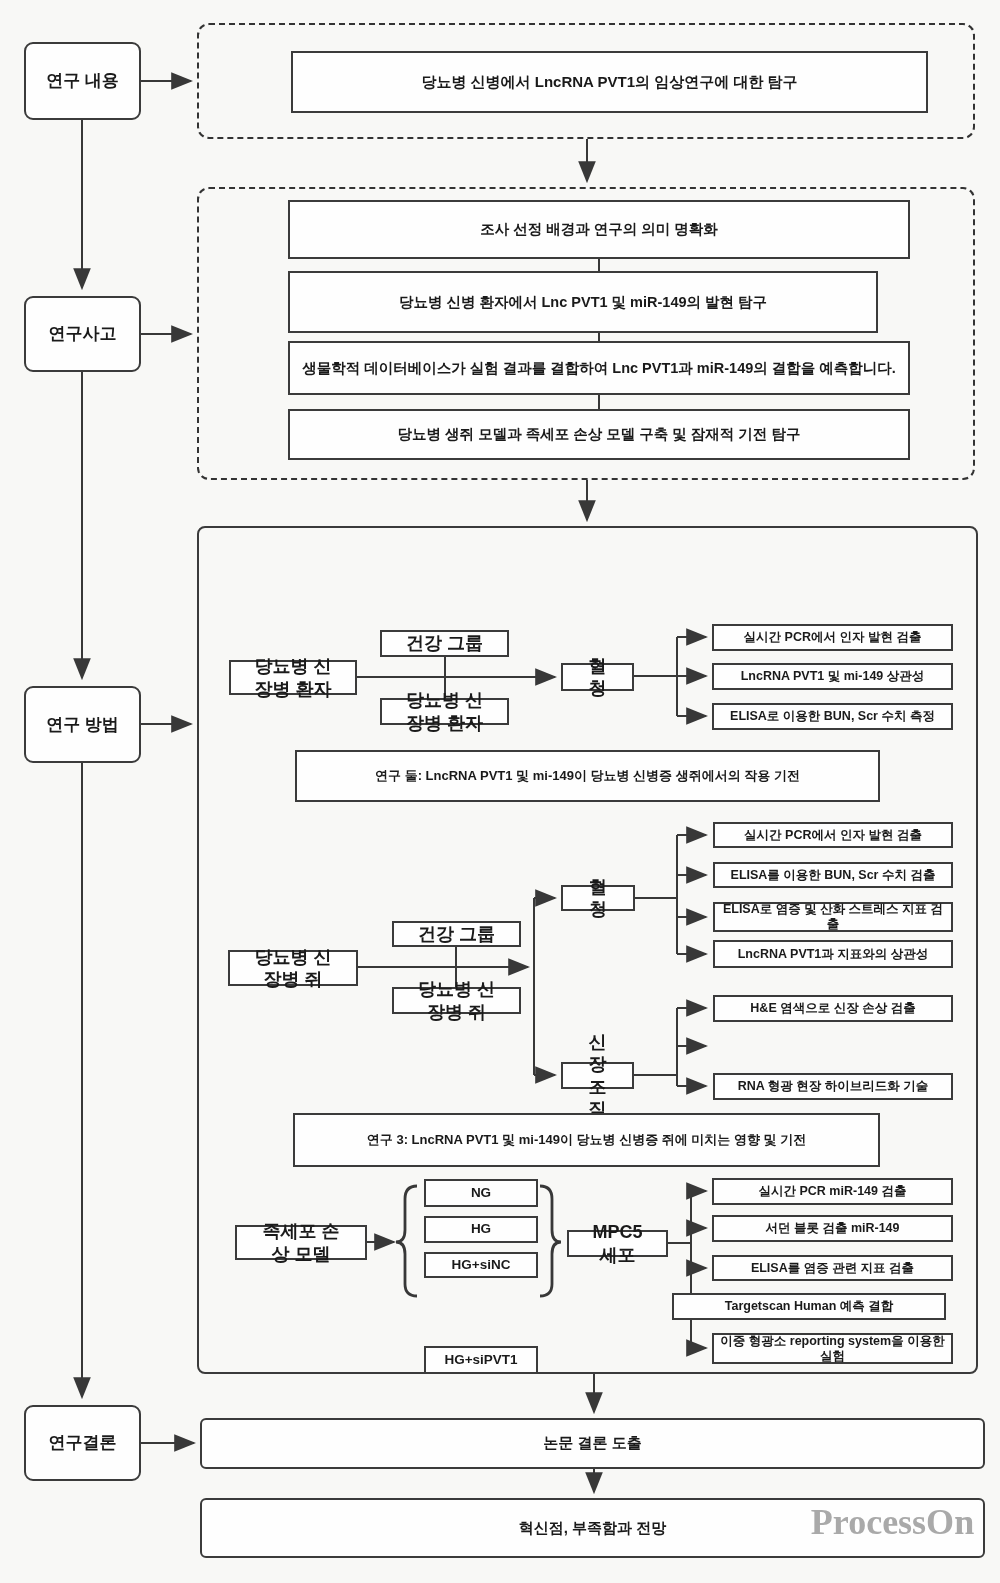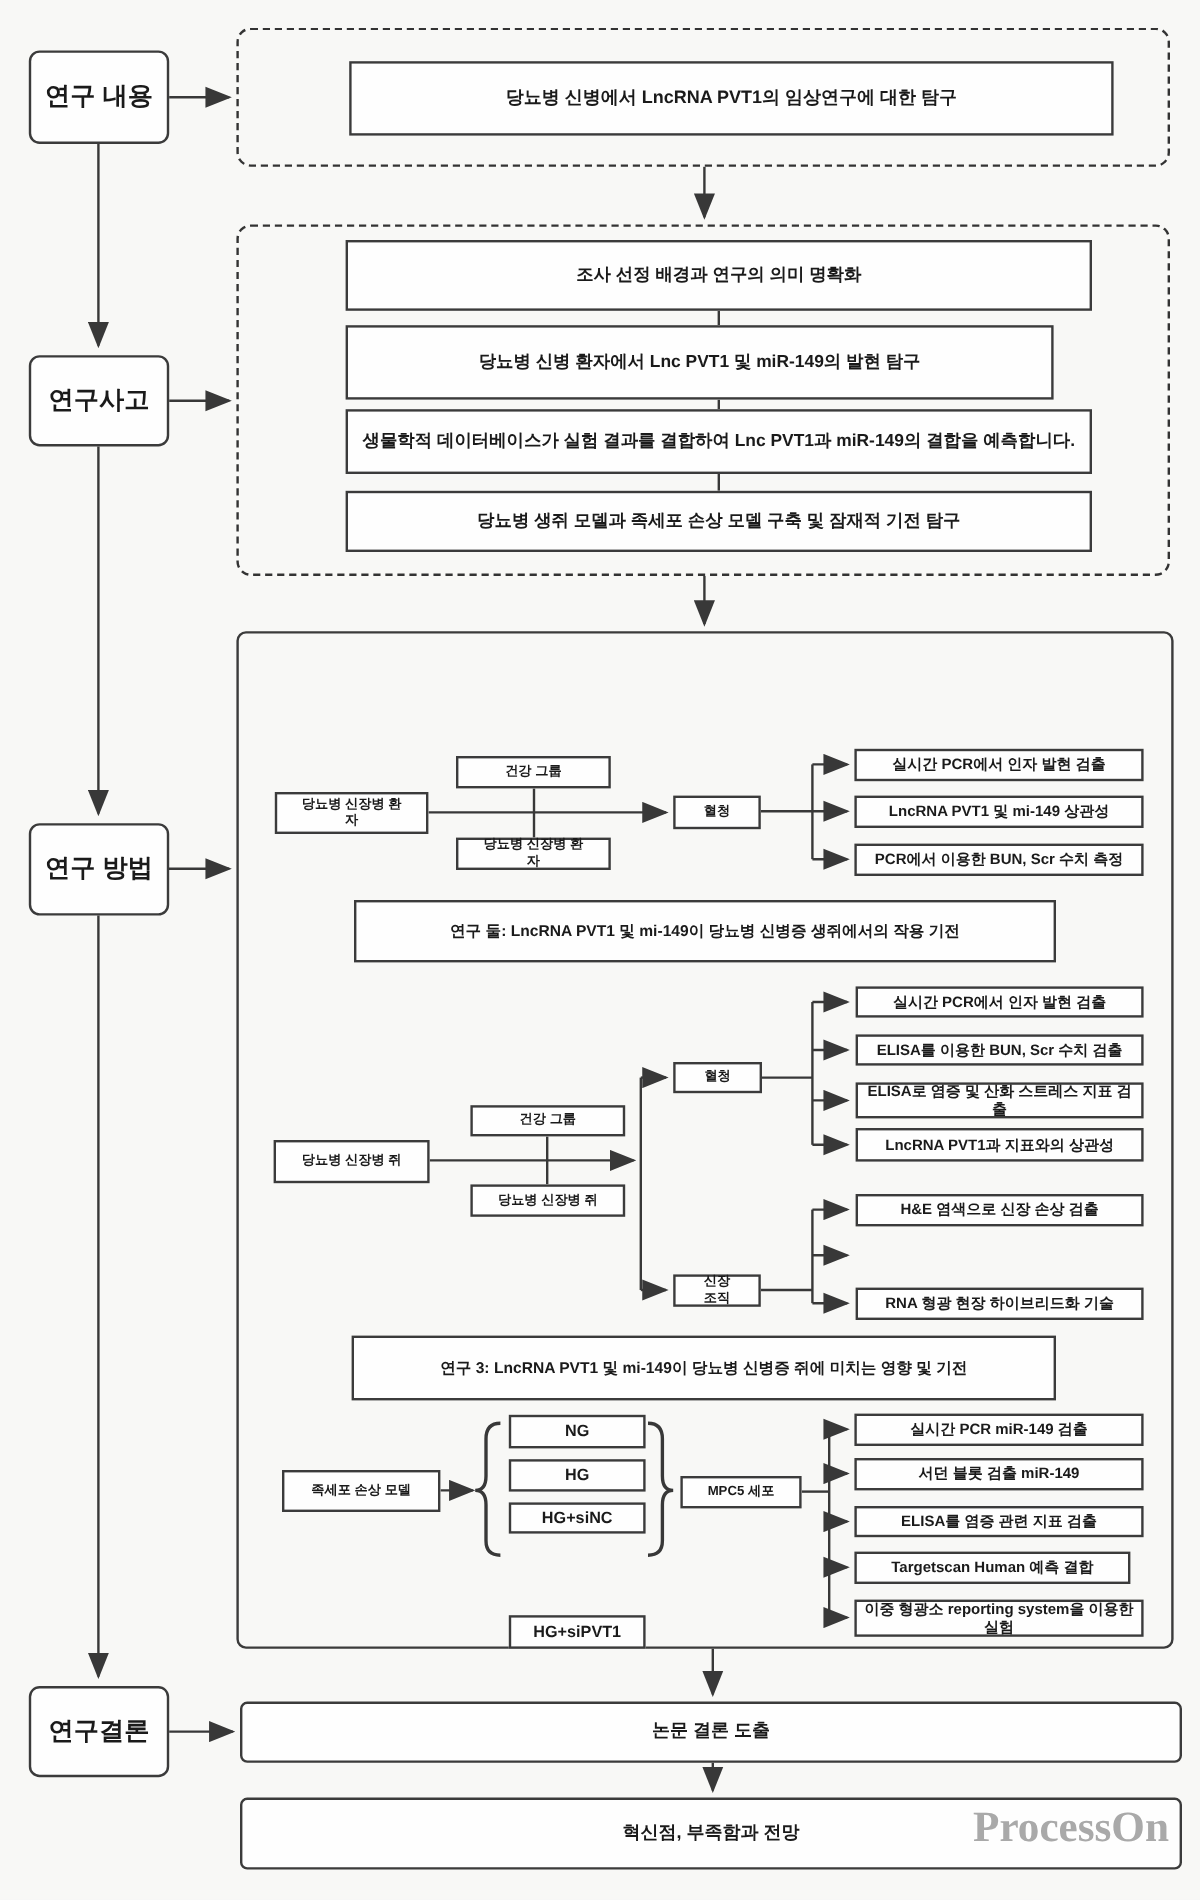--- a/index.html
+++ b/index.html
@@ -4,25 +4,25 @@
 <style>
   html,body{margin:0;padding:0;background:#f7f7f5;}
   .canvas{position:relative;width:1000px;height:1583px;background:#f8f8f6;
           font-family:"Liberation Sans","DejaVu Sans",sans-serif;overflow:hidden;}
   svg.wires{position:absolute;left:0;top:0;z-index:1;}
   .dashedc{position:absolute;z-index:0;border:2.5px dashed #333;border-radius:12px;background:transparent;box-sizing:border-box;}
   .container{position:absolute;z-index:0;border:2.5px solid #3b3b3b;border-radius:8px;background:transparent;box-sizing:border-box;}
   .box{position:absolute;z-index:2;display:flex;align-items:center;justify-content:center;
        text-align:center;background:#fefefe;border:2px solid #3b3b3b;color:#1a1a1a;
        font-weight:700;box-sizing:border-box;line-height:1.25;padding:2px 6px;}
-  .side{border-radius:9px;border-width:2.5px;font-size:21px;font-weight:600;}
+  .side{border-radius:9px;border-width:2.5px;font-size:17px;font-weight:600;}
   .hero{font-size:15px;}
   .item{font-size:14.5px;}
   .title{font-size:13px;white-space:nowrap;}
-  .flow{font-size:11px;padding:2px 20px;}
+  .flow{font-size:18px;padding:2px 20px;}
   .grp{font-size:13.5px;}
   .result{font-size:12.5px;padding:1px 4px;line-height:1.2;}
   .bottomb{font-size:15px;border-radius:6px;font-weight:600;}
   .watermark{position:absolute;z-index:3;font-family:"Liberation Serif","DejaVu Serif",serif;
              font-weight:700;font-size:36px;color:#a9a9a9;display:flex;align-items:center;justify-content:center;}
 </style>
 </head>
 <body>
 
 <div class="canvas">
@@ -104,21 +104,21 @@
   <div class="box item" style="left:288px;top:271px;width:590px;height:62px;">당뇨병 신병 환자에서 Lnc PVT1 및 miR-149의 발현 탐구</div>
   <div class="box item" style="left:288px;top:341px;width:622px;height:54px;">생물학적 데이터베이스가 실험 결과를 결합하여 Lnc PVT1과 miR-149의 결합을 예측합니다.</div>
   <div class="box item" style="left:288px;top:409px;width:622px;height:51px;">당뇨병 생쥐 모델과 족세포 손상 모델 구축 및 잠재적 기전 탐구</div>
 
   <div class="box flow" style="left:229px;top:660px;width:128px;height:35px;">당뇨병 신장병 환자</div>
   <div class="box flow" style="left:380px;top:630px;width:129px;height:27px;">건강 그룹</div>
   <div class="box flow" style="left:380px;top:698px;width:129px;height:27px;">당뇨병 신장병 환자</div>
   <div class="box flow" style="left:561px;top:663px;width:73px;height:28px;">혈청</div>
   <div class="box result" style="left:712px;top:624px;width:241px;height:27px;">실시간 PCR에서 인자 발현 검출</div>
   <div class="box result" style="left:712px;top:663px;width:241px;height:27px;">LncRNA PVT1 및 mi-149 상관성</div>
-  <div class="box result" style="left:712px;top:703px;width:241px;height:27px;">PCR에서 이용한 BUN, Scr 수치 측정</div>
+  <div class="box result" style="left:712px;top:703px;width:241px;height:27px;">ELISA로 이용한 BUN, Scr 수치 측정</div>
 
   <div class="box title" style="left:295px;top:750px;width:585px;height:52px;">연구 둘: LncRNA PVT1 및 mi-149이 당뇨병 신병증 생쥐에서의 작용 기전</div>
   <div class="box flow" style="left:228px;top:950px;width:130px;height:36px;">당뇨병 신장병 쥐</div>
   <div class="box flow" style="left:392px;top:921px;width:129px;height:26px;">건강 그룹</div>
   <div class="box flow" style="left:392px;top:987px;width:129px;height:27px;">당뇨병 신장병 쥐</div>
   <div class="box flow" style="left:561px;top:885px;width:74px;height:26px;">혈청</div>
   <div class="box flow" style="left:561px;top:1062px;width:73px;height:27px;">신장조직</div>
   <div class="box result" style="left:713px;top:822px;width:240px;height:26px;">실시간 PCR에서 인자 발현 검출</div>
   <div class="box result" style="left:713px;top:862px;width:240px;height:26px;">ELISA를 이용한 BUN, Scr 수치 검출</div>
   <div class="box result" style="left:713px;top:902px;width:240px;height:30px;">ELISA로 염증 및 산화 스트레스 지표 검출</div>
@@ -129,20 +129,20 @@
   <div class="box title" style="left:293px;top:1113px;width:587px;height:54px;">연구 3: LncRNA PVT1 및 mi-149이 당뇨병 신병증 쥐에 미치는 영향 및 기전</div>
   <div class="box flow" style="left:235px;top:1225px;width:132px;height:35px;">족세포 손상 모델</div>
   <div class="box grp" style="left:424px;top:1179px;width:114px;height:28px;">NG</div>
   <div class="box grp" style="left:424px;top:1216px;width:114px;height:27px;">HG</div>
   <div class="box grp" style="left:424px;top:1252px;width:114px;height:26px;">HG+siNC</div>
   <div class="box grp" style="left:424px;top:1346px;width:114px;height:28px;">HG+siPVT1</div>
   <div class="box flow" style="left:567px;top:1230px;width:101px;height:27px;">MPC5 세포</div>
   <div class="box result" style="left:712px;top:1178px;width:241px;height:27px;">실시간 PCR miR-149 검출</div>
   <div class="box result" style="left:712px;top:1215px;width:241px;height:27px;">서던 블롯 검출 miR-149</div>
   <div class="box result" style="left:712px;top:1255px;width:241px;height:26px;">ELISA를 염증 관련 지표 검출</div>
-  <div class="box result" style="left:712px;top:1293px;width:230px;height:27px;">Targetscan Human 예측 결합</div>
+  <div class="box result" style="left:672px;top:1293px;width:274px;height:27px;">Targetscan Human 예측 결합</div>
   <div class="box result" style="left:712px;top:1333px;width:241px;height:31px;">이중 형광소 reporting system을 이용한 실험</div>
 
   <div class="box bottomb" style="left:200px;top:1418px;width:785px;height:51px;">논문 결론 도출</div>
   <div class="box bottomb" style="left:200px;top:1498px;width:785px;height:60px;">혁신점, 부족함과 전망</div>
   <div class="watermark" style="left:805px;top:1500px;width:175px;height:44px;">ProcessOn</div>
 
 </div>
 
 </body></html>

